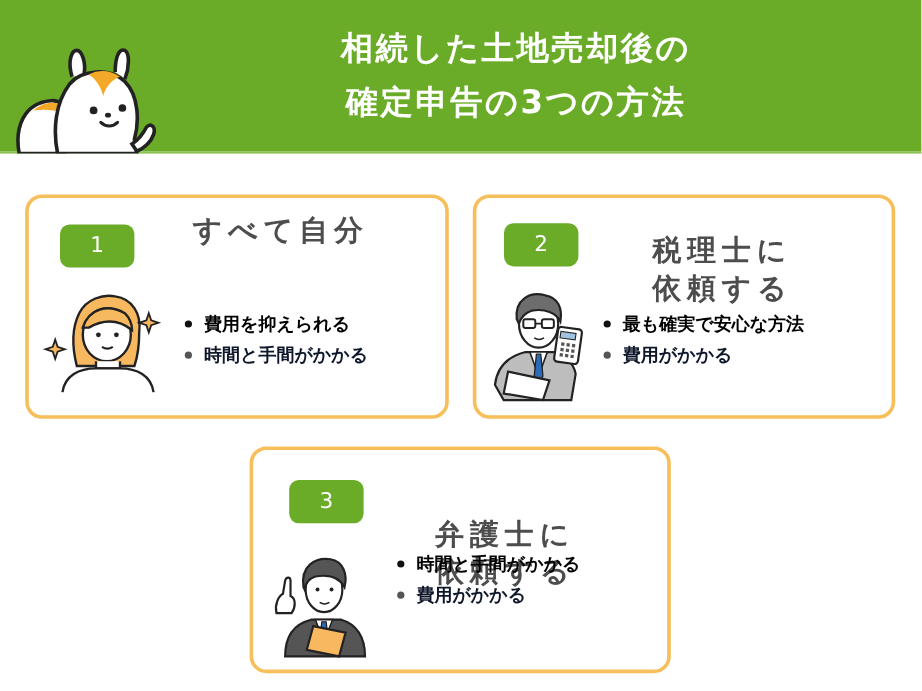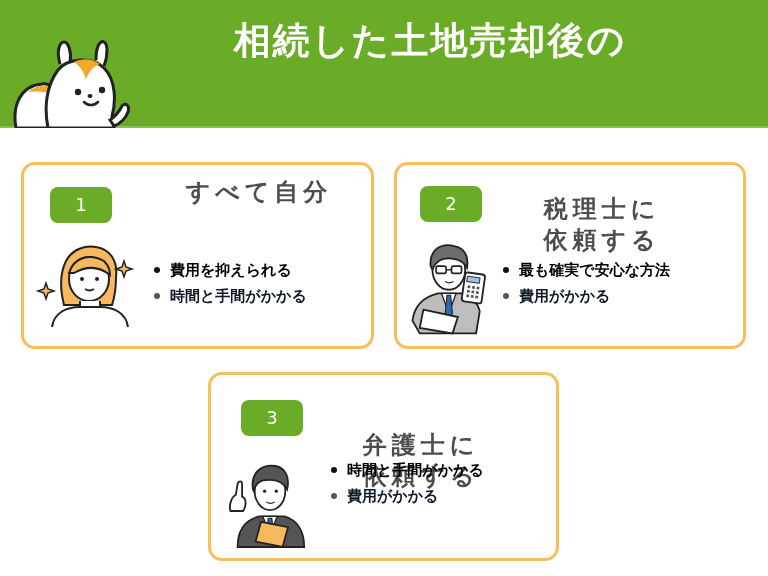--- a/index.html
+++ b/index.html
@@ -9,21 +9,21 @@
   .header {
     position: absolute; left: 0; top: 0; width: 768px; height: 126px;
     background: #6aac27;
   }
   .header-line {
     position: absolute; left: 0; top: 126px; width: 768px; height: 2px; background: #8cc152;
   }
   .title {
     position: absolute; left: 150px; top: 18px; width: 560px;
     text-align: center; color: #ffffff; font-weight: bold;
-    font-size: 37px; line-height: 45px; letter-spacing: 2px;
+    font-size: 27px; line-height: 45px; letter-spacing: 2px;
   }
   .mascot { position: absolute; left: 8px; top: 36px; width: 128px; height: 92px; }
 
   .card {
     position: absolute; background: #ffffff;
     border: 3px solid #f7bf5b; border-radius: 14px;
   }
   .badge {
     position: absolute; width: 62px; height: 36px;
     background: #6aac27; border-radius: 8px;
@@ -48,20 +48,21 @@
   .bullets li .cont { display: block; }
   .illus { position: absolute; }
 </style>
 </head>
 <body>
 
 <div class="header"></div>
 <div class="header-line"></div>
 <div class="title">
   <div>相続した土地売却後の</div>
+  <div>確定申告の3つの方法</div>
 </div>
 
 <svg class="mascot" viewBox="0 0 128 92">
 
   <path d="M8 92 C4 70 12 50 34 48 C42 47 46 52 46 60 L46 92 Z" fill="#fff" stroke="#222" stroke-width="3"></path>
   <path d="M20 56 C28 49 38 48 44 52 L44 58 C36 55 28 55 20 56 Z" fill="#f3a927"></path>
 
   <path d="M52 28 C48 14 52 6 56 6 C60 6 64 16 62 26" fill="#fff" stroke="#222" stroke-width="3"></path>
   <path d="M88 24 C88 10 92 4 96 6 C100 8 100 20 96 30" fill="#fff" stroke="#222" stroke-width="3"></path>
 
@@ -71,21 +72,21 @@
   <circle cx="70" cy="56" r="3.2" fill="#222"></circle>
   <circle cx="94" cy="54" r="3.2" fill="#222"></circle>
   <ellipse cx="82" cy="60" rx="2.5" ry="2" fill="#222"></ellipse>
   <path d="M76 66 C80 70 86 70 90 66" fill="none" stroke="#222" stroke-width="2.5" stroke-linecap="round"></path>
 
   <path d="M102 84 C108 80 112 74 114 70 C118 66 122 70 120 76 C118 82 112 88 106 90 Z" fill="#fff" stroke="#222" stroke-width="3"></path>
 </svg>
 
 <div class="card" style="left:21px; top:162px; width:353px; height:187px;">
   <div class="badge" style="left:26px; top:22px;">1</div>
-  <div class="card-title" style="left:130px; top:12px; width:160px;margin-left:25px;">
+  <div class="card-title" style="left:130px; top:12px; width:160px;">
     <div>すべて自分</div>
   </div>
   <svg class="illus" viewBox="0 0 110 100" style="left:10px; top:62px; width:110px; height:100px;">
     <path d="M30 78 C26 62 26 46 32 34 C38 22 52 18 62 20 C76 22 84 34 82 50 C82 62 80 72 78 78 Z" fill="#f7b860" stroke="#222" stroke-width="2"></path>
     <ellipse cx="55" cy="52" rx="20" ry="22" fill="#fff" stroke="#222" stroke-width="2"></ellipse>
     <path d="M35 46 C40 30 56 26 70 34 C74 38 76 44 76 48 C66 40 54 38 40 46 Z" fill="#f7b860" stroke="#222" stroke-width="2"></path>
     <circle cx="48" cy="52" r="2" fill="#222"></circle>
     <circle cx="63" cy="52" r="2" fill="#222"></circle>
     <path d="M51 62 C54 64 57 64 60 62" fill="none" stroke="#222" stroke-width="1.8"></path>
     <path d="M46 74 L46 80 L66 80 L66 74" fill="#fff" stroke="#222" stroke-width="2"></path>

